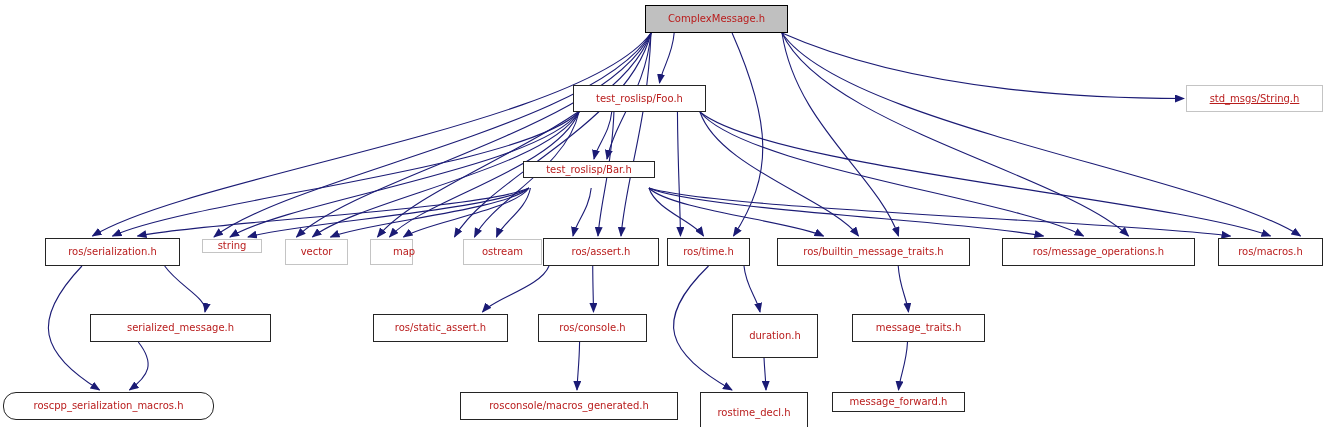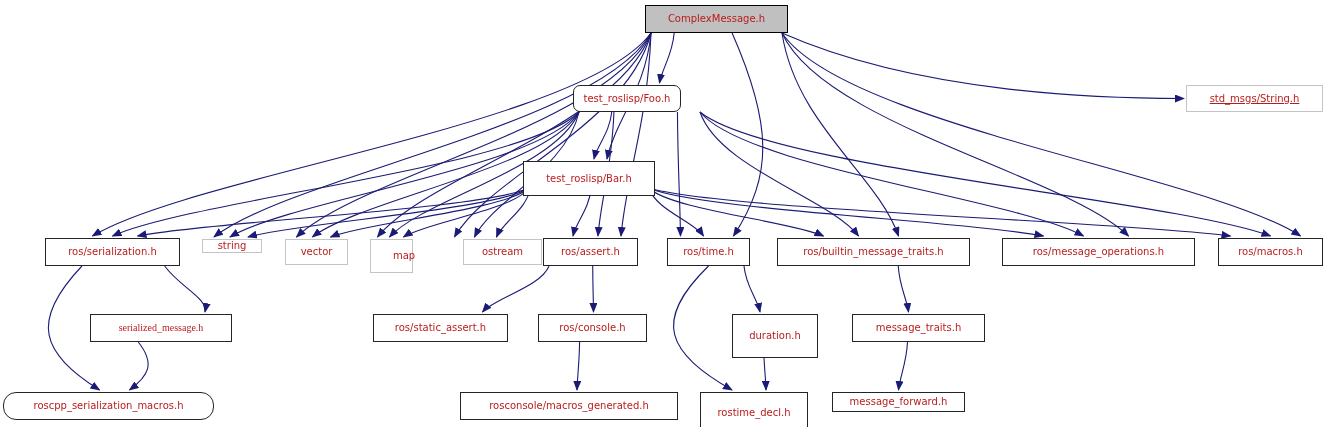--- a/index.html
+++ b/index.html
@@ -85,34 +85,34 @@
         <path d="M579.575,342 C579.2660000000001,363.6 577.4635,375.6 577,390" fill="none" stroke="#1b1b75" stroke-width="1.1" marker-end="url(#arrow)"></path>
         <path d="M744,266 C745.92,286.7 757.12,298.2 760,312" fill="none" stroke="#1b1b75" stroke-width="1.1" marker-end="url(#arrow)"></path>
         <path d="M708.525,266 C651.342,321.8 667.7745,352.8 732,390" fill="none" stroke="#1b1b75" stroke-width="1.1" marker-end="url(#arrow)"></path>
         <path d="M763.45,342 C763.7560000000001,363.6 765.541,375.6 766,390" fill="none" stroke="#1b1b75" stroke-width="1.1" marker-end="url(#arrow)"></path>
         <path d="M898.25,266 C899.48,286.7 906.655,298.2 908.5,312" fill="none" stroke="#1b1b75" stroke-width="1.1" marker-end="url(#arrow)"></path>
         <path d="M907.5,342 C906.42,363.6 900.12,375.6 898.5,390" fill="none" stroke="#1b1b75" stroke-width="1.1" marker-end="url(#arrow)"></path>
       </g>
   </svg>
   <div id="nodes">
       <div class="node current" style="left: 645px; top: 5px; width: 143px; height: 28px;">ComplexMessage.h</div>
-      <div class="node normal" style="left: 573px; top: 85px; width: 108px; height: 27px; border-radius: 7px;">test_roslisp/Foo.h</div>
+      <div class="node normal" style="left: 573px; top: 85px; width: 133px; height: 27px;">test_roslisp/Foo.h</div>
       <div class="node external" style="left: 1186px; top: 85px; width: 137px; height: 27px; text-decoration: underline;">std_msgs/String.h</div>
-      <div class="node normal" style="left: 523px; top: 161px; width: 132px; height: 35px;">test_roslisp/Bar.h</div>
+      <div class="node normal" style="left: 523px; top: 161px; width: 132px; height: 17px;">test_roslisp/Bar.h</div>
       <div class="node normal" style="left: 45px; top: 238px; width: 135px; height: 28px;">ros/serialization.h</div>
       <div class="node external" style="left: 202px; top: 239px; width: 60px; height: 14px;">string</div>
       <div class="node external" style="left: 285px; top: 239px; width: 63px; height: 26px;">vector</div>
-      <div class="node external" style="left: 370px; top: 239px; width: 43px; height: 34px; padding-left: 25px;">map</div>
+      <div class="node external" style="left: 370px; top: 239px; width: 43px; height: 26px; padding-left: 25px;">map</div>
       <div class="node external" style="left: 463px; top: 239px; width: 79px; height: 26px;">ostream</div>
-      <div class="node normal" style="left: 543px; top: 238px; width: 95px; height: 28px;">ros/assert.h</div>
+      <div class="node normal" style="left: 543px; top: 238px; width: 116px; height: 28px;">ros/assert.h</div>
       <div class="node normal" style="left: 667px; top: 238px; width: 83px; height: 28px;">ros/time.h</div>
       <div class="node normal" style="left: 777px; top: 238px; width: 193px; height: 28px;">ros/builtin_message_traits.h</div>
       <div class="node normal" style="left: 1002px; top: 238px; width: 193px; height: 28px;">ros/message_operations.h</div>
       <div class="node normal" style="left: 1218px; top: 238px; width: 105px; height: 28px;">ros/macros.h</div>
-      <div class="node normal" style="left: 90px; top: 314px; width: 142px; height: 28px; font-family: Liberation Serif, serif;">serialized_message.h</div>
+      <div class="node normal" style="left: 90px; top: 314px; width: 181px; height: 28px;">serialized_message.h</div>
       <div class="node normal" style="left: 373px; top: 314px; width: 135px; height: 28px;">ros/static_assert.h</div>
       <div class="node normal" style="left: 538px; top: 314px; width: 109px; height: 28px;">ros/console.h</div>
       <div class="node normal" style="left: 732px; top: 314px; width: 86px; height: 44px;">duration.h</div>
       <div class="node normal" style="left: 852px; top: 314px; width: 133px; height: 28px;">message_traits.h</div>
       <div class="node normal" style="left: 3px; top: 392px; width: 211px; height: 28px; border-radius: 13px;">roscpp_serialization_macros.h</div>
       <div class="node normal" style="left: 460px; top: 392px; width: 218px; height: 28px;">rosconsole/macros_generated.h</div>
       <div class="node normal" style="left: 700px; top: 392px; width: 108px; height: 41px;">rostime_decl.h</div>
       <div class="node normal" style="left: 832px; top: 392px; width: 133px; height: 20px;">message_forward.h</div>
     </div>
 </div>

